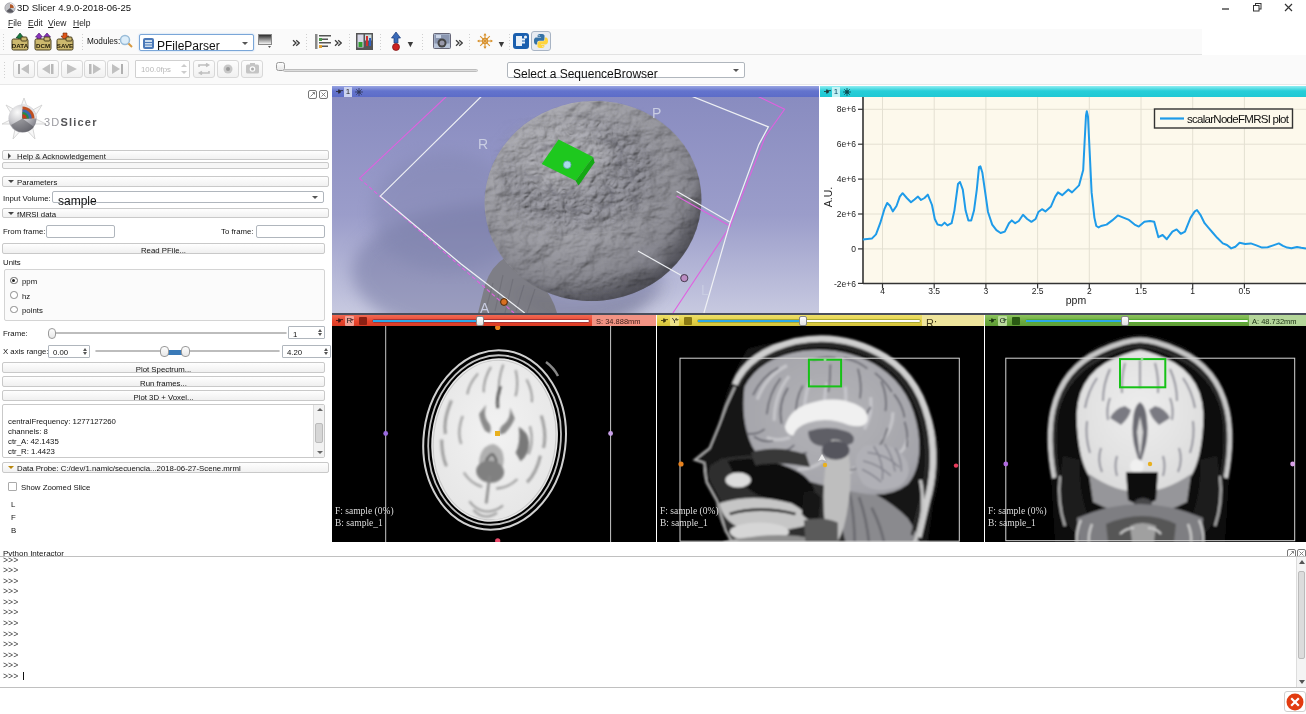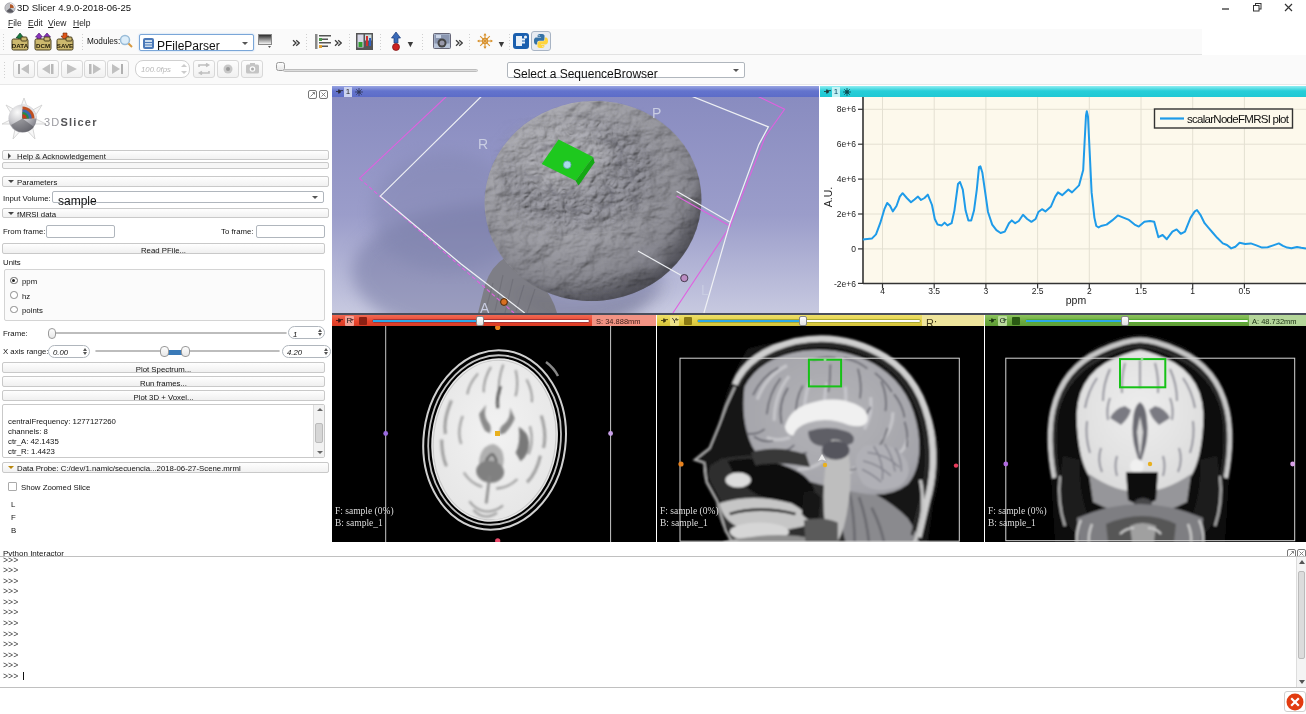--- a/index.html
+++ b/index.html
@@ -24,21 +24,21 @@
 .cbar { position:absolute; left:2px; width:327px; height:10.5px; border:1px solid #c9c9c9; border-radius:2px; background:linear-gradient(#fefefe,#f1f1f1); font-size:7.8px; color:#111; }
 .cbar .tri { position:absolute; left:5px; top:2px; width:0; height:0; }
 .cbar .txt { position:absolute; left:14px; top:1px; }
 .tri-r { border-left:3.5px solid #444; border-top:3px solid transparent; border-bottom:3px solid transparent; }
 .tri-d { border-top:3.5px solid #444; border-left:3px solid transparent; border-right:3px solid transparent; margin-top:1px; }
 .lbl { position:absolute; font-size:7.8px; color:#111; }
 .combo { position:absolute; height:12px; background:#fff; border:1px solid #b0b6bd; border-radius:2px; font-size:12px; color:#111; }
 .combo .ar { position:absolute; right:5px; top:4.5px; width:0; height:0; border-top:3.5px solid #555; border-left:3px solid transparent; border-right:3px solid transparent; }
 .pbtn { position:absolute; left:2px; width:323px; height:11.5px; border:1px solid #c9c9c9; border-radius:2px; background:linear-gradient(#fefefe,#f0f0f0); font-size:7.8px; color:#111; text-align:center; }
 .inp { position:absolute; height:12.5px; background:#fff; border:1px solid #b0b6bd; border-radius:2px; }
-.spin { position:absolute; height:13px; background:#fff; border:1px solid #b0b6bd; border-radius:8px; font-size:7.8px; color:#111;font-style:italic; }
+.spin { position:absolute; height:13px; background:#fff; border:1px solid #b0b6bd; border-radius:1px; font-size:7.8px; color:#111; }
 .radio { position:absolute; width:7.5px; height:7.5px; border:1px solid #8a8a8a; border-radius:50%; background:#fff; }
 .sltrack { position:absolute; height:2.5px; background:linear-gradient(#d2d2d2,#e8e8e8); border:1px solid #bdbdbd; border-radius:2px; }
 .slthumb { position:absolute; width:8px; height:11px; background:linear-gradient(#fdfdfd,#e8e8e8); border:1px solid #9a9a9a; border-radius:3px; }
 
 #view3dbar { position:absolute; left:332px; top:86px; width:487px; height:11px; background:linear-gradient(#99a5e2 0%, #6474cd 45%, #5c6cc8 100%); }
 #view3d { position:absolute; left:332px; top:97px; width:487px; height:216px; background:linear-gradient(#898cc0 0%, #9b9dca 55%, #c7c9e0 100%); overflow:hidden; }
 #plotbar { position:absolute; left:820px; top:86px; width:486px; height:11px; background:linear-gradient(#8eeef2 0%, #27ced8 45%, #1fc8d4 100%); }
 #plotview { position:absolute; left:820px; top:97px; width:486px; height:216px; background:#fff; overflow:hidden; }
 #darkline { position:absolute; left:332px; top:313px; width:974px; height:2px; background:#4a4e5c; }
 .slicebar { position:absolute; top:315px; height:11px; font-size:7.5px; }

